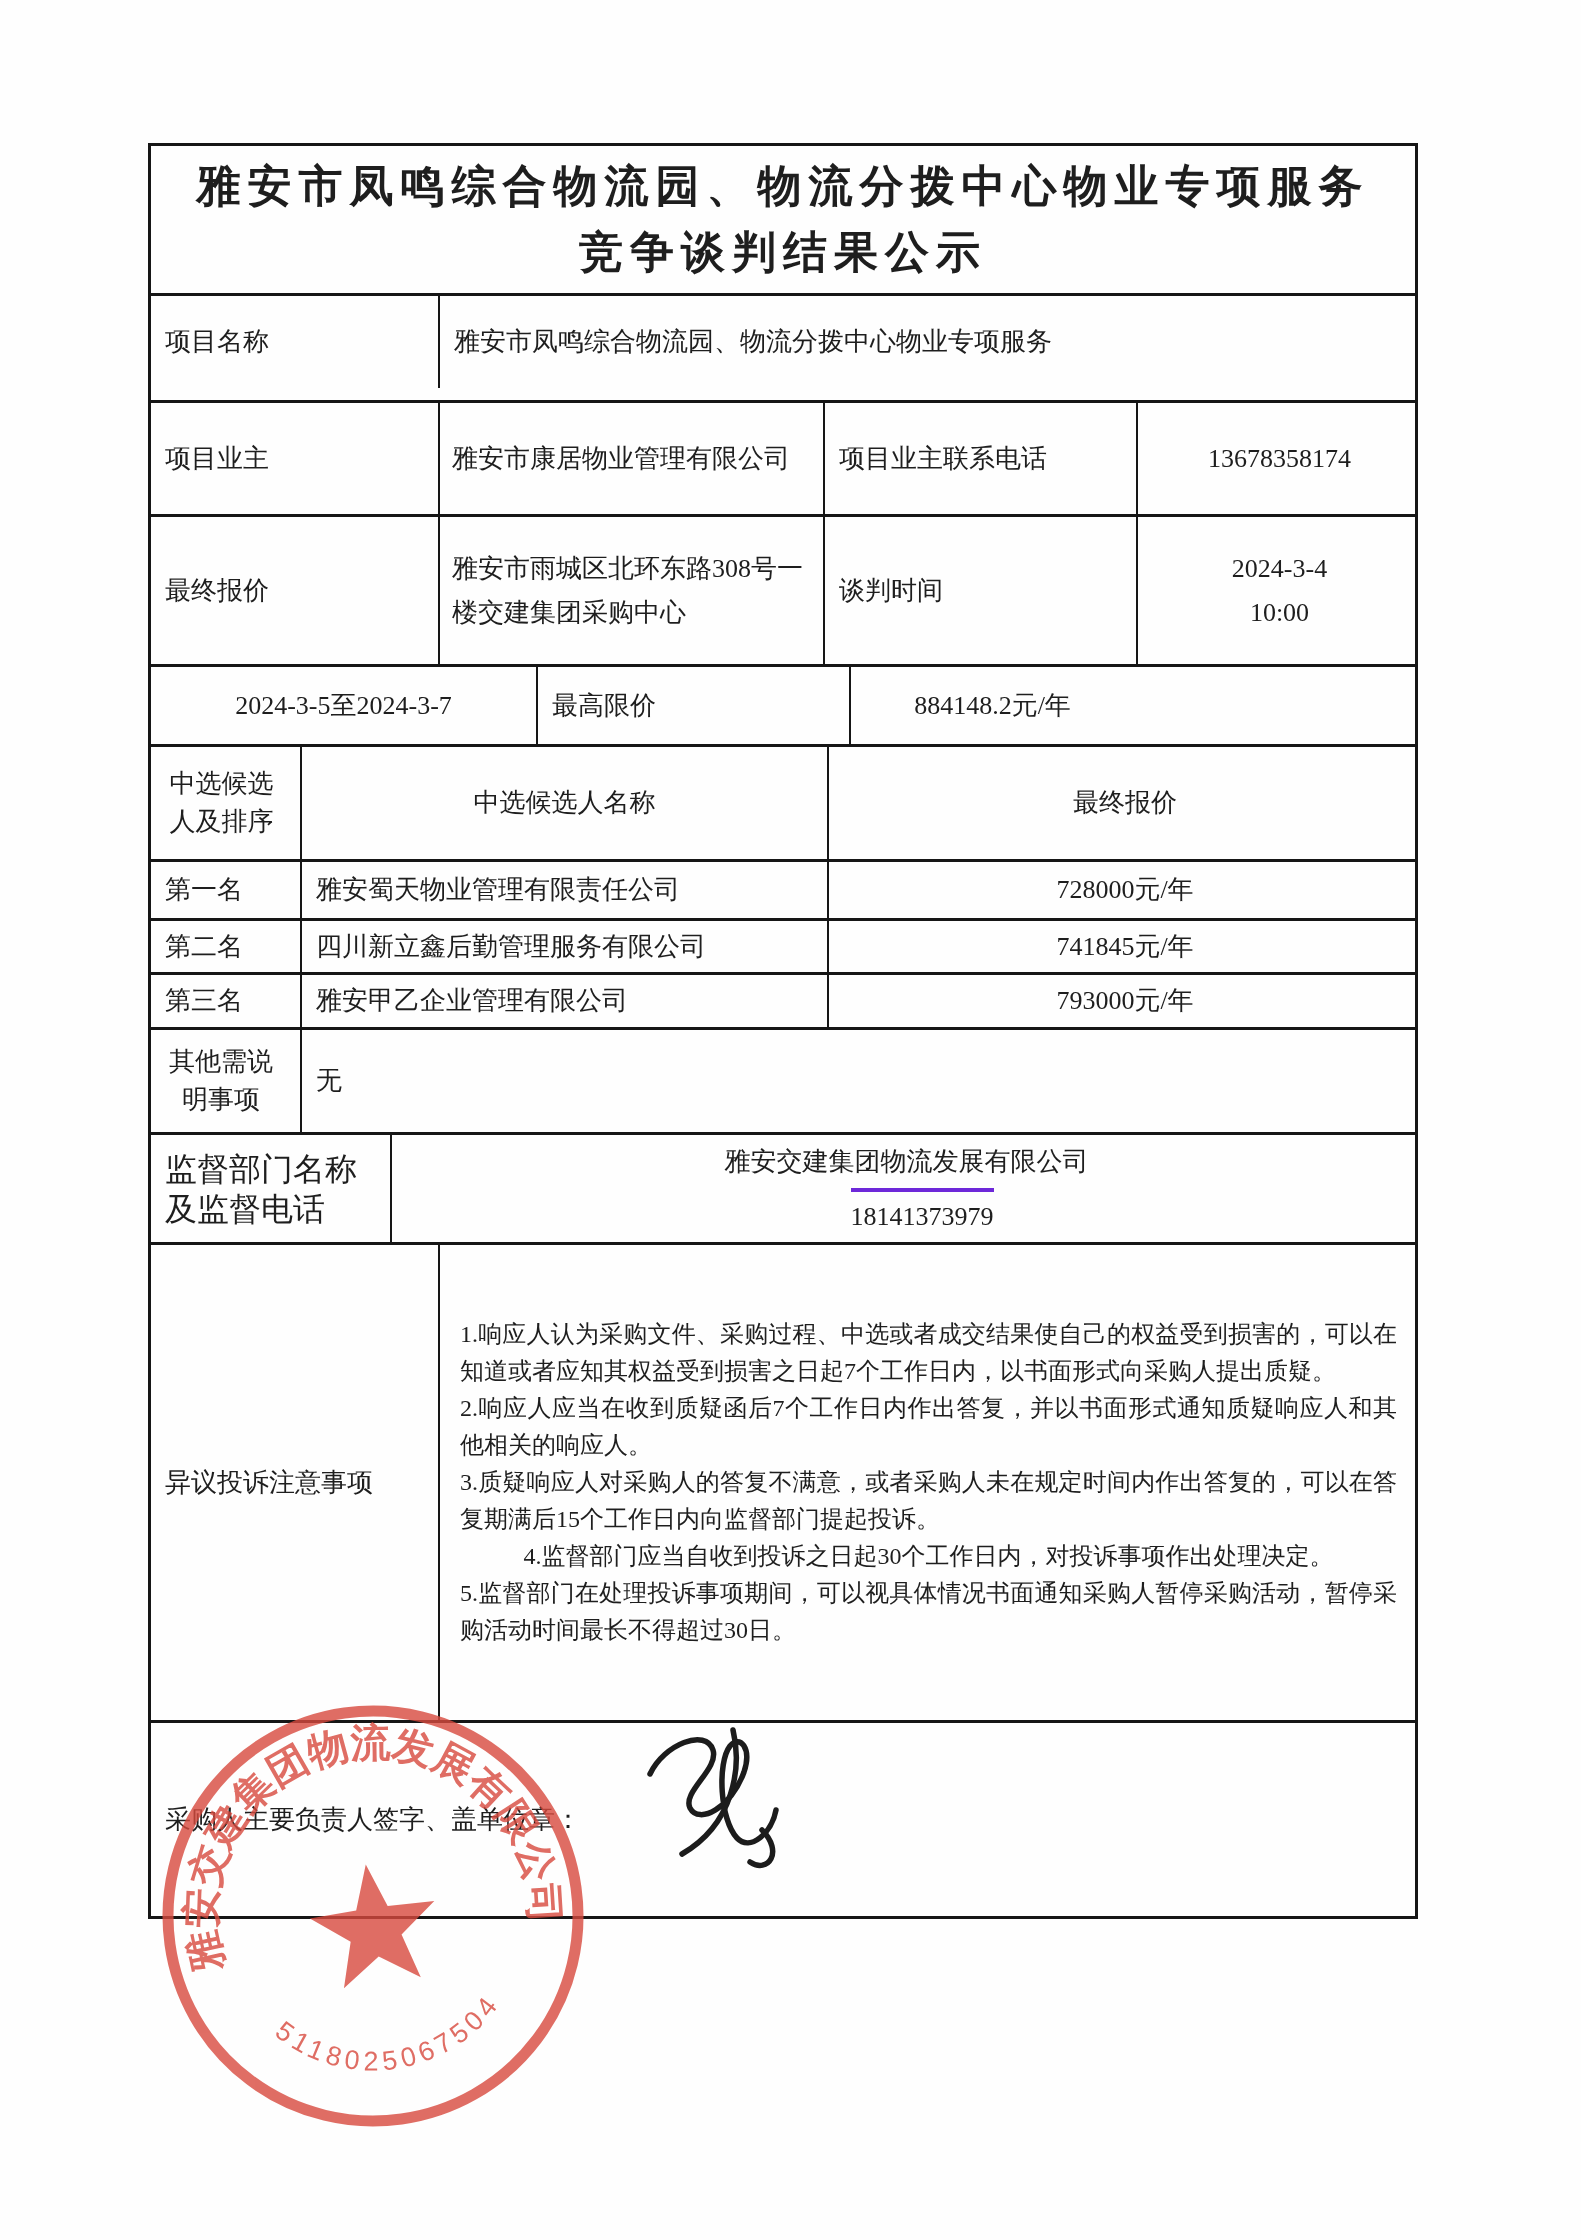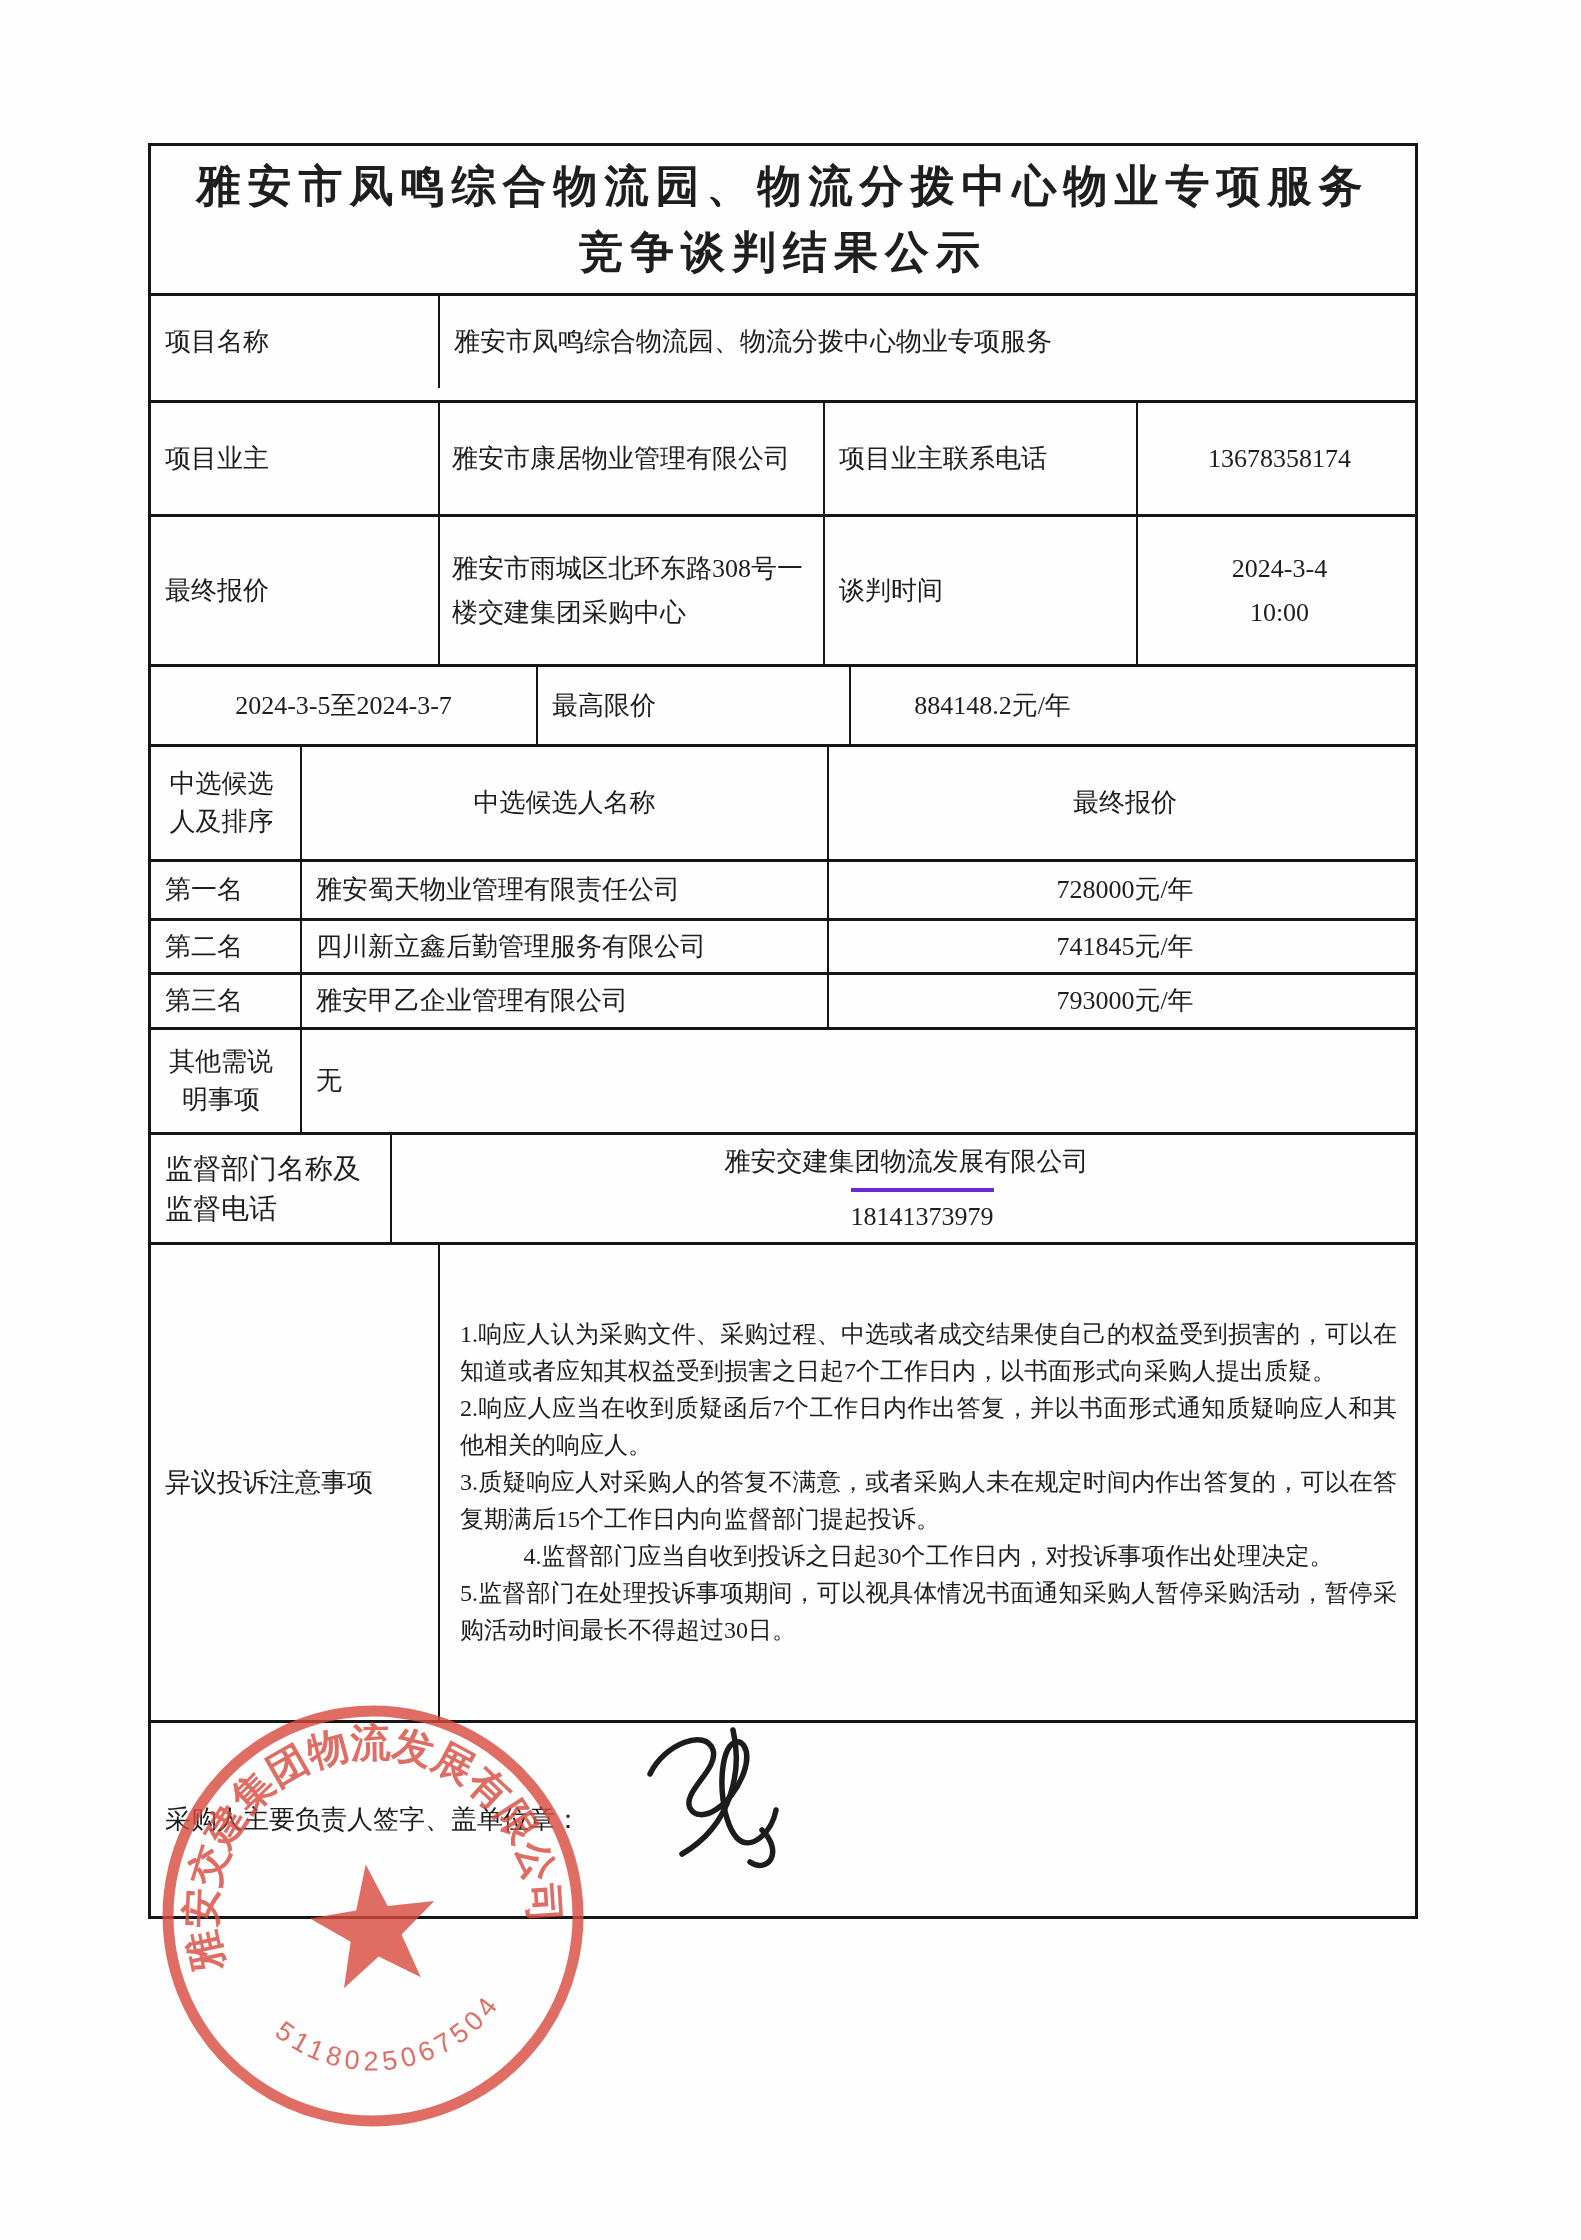--- a/index.html
+++ b/index.html
@@ -48,21 +48,21 @@
   .w239{width:239px;}
   .w1031{width:1031px;}
 
   .title-row{
     flex-direction:column;justify-content:center;align-items:center;
     font-size:44px;font-weight:bold;letter-spacing:7px;line-height:66px;
     text-align:center;
   }
   .wrap-narrow{display:inline-block;width:112px;text-align:left;}
   .wrap-center{display:inline-block;width:112px;text-align:center;}
-  .wrap-super{display:inline-block;width:220px;font-size:28px;line-height:40px;}
+  .wrap-super{display:inline-block;width:220px;font-size:32px;line-height:40px;}
   .owner-val{display:inline-block;width:340px;padding-left:12px;line-height:44px;}
   .venue-val{display:inline-block;width:368px;padding-left:12px;line-height:44px;}
   .two-line{flex-direction:column;justify-content:center;line-height:44px;}
   .sub-stack{display:flex;flex-direction:column;}
   .sub-cell{
     box-sizing:border-box;display:flex;align-items:center;justify-content:center;
     height:55px;font-size:26px;
   }
   .sub-cell + .sub-cell{border-top:4px solid #6d28d9;margin-left:31px;}
   .obj-cell{flex-direction:column;justify-content:center;align-items:center;}

